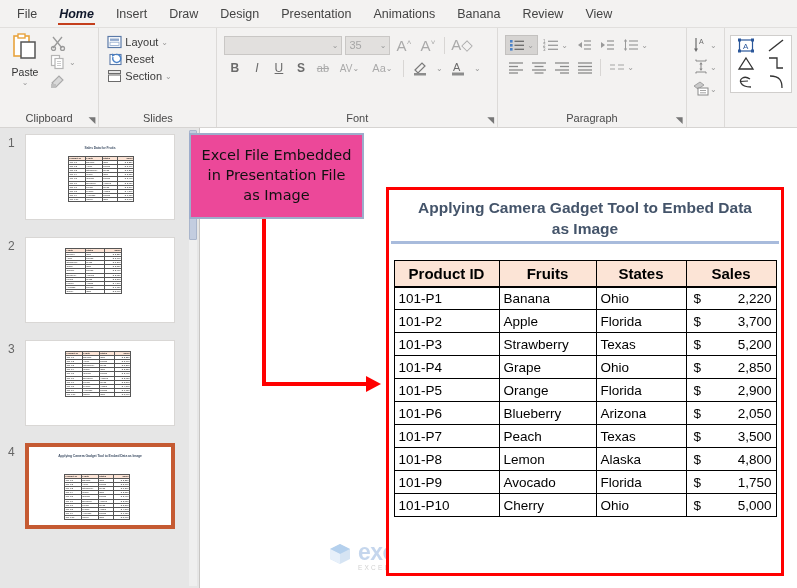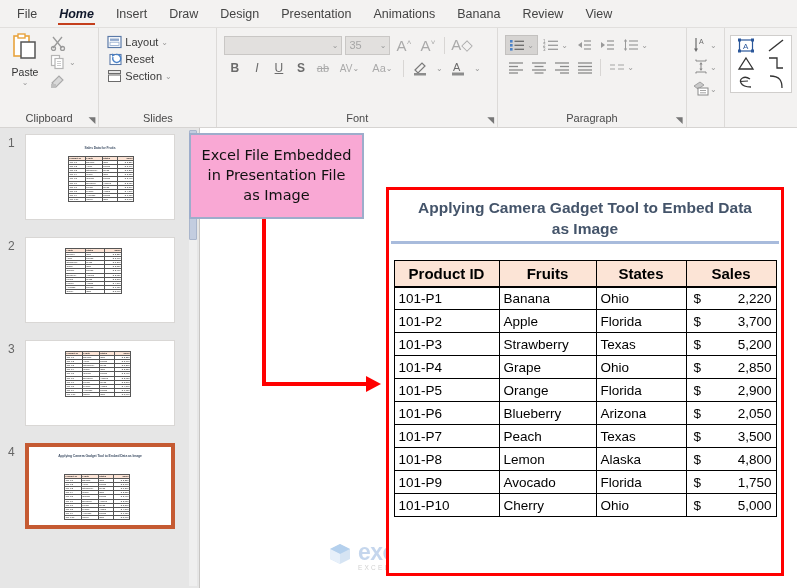--- a/index.html
+++ b/index.html
@@ -165,21 +165,21 @@
     position: absolute; left: 0; right: 0; top: 0; height: 110px;
     background: #c3cde0; border: 1px solid #aab6cc; border-radius: 1px;
   }
 
   
   .canvas { flex: 1; background: #fff; position: relative; }
 
   
   .callout {
     position: absolute; left: 189px; top: 133px; width: 175px; height: 86px;
-    background: #f9a8d4; border: 2px solid #9dadcb;
+    background: #ec4899; border: 2px solid #9dadcb;
     display: flex; flex-direction: column; align-items: center;
     justify-content: center; text-align: right;
     font-family: "DejaVu Sans", sans-serif;
     font-size: 14.5px; color: #111; line-height: 1.36; padding: 0 6px;
     z-index: 12;
   }
 
   
   .conn-v {
     position: absolute; left: 262px; top: 219px; width: 4px; height: 167px;

